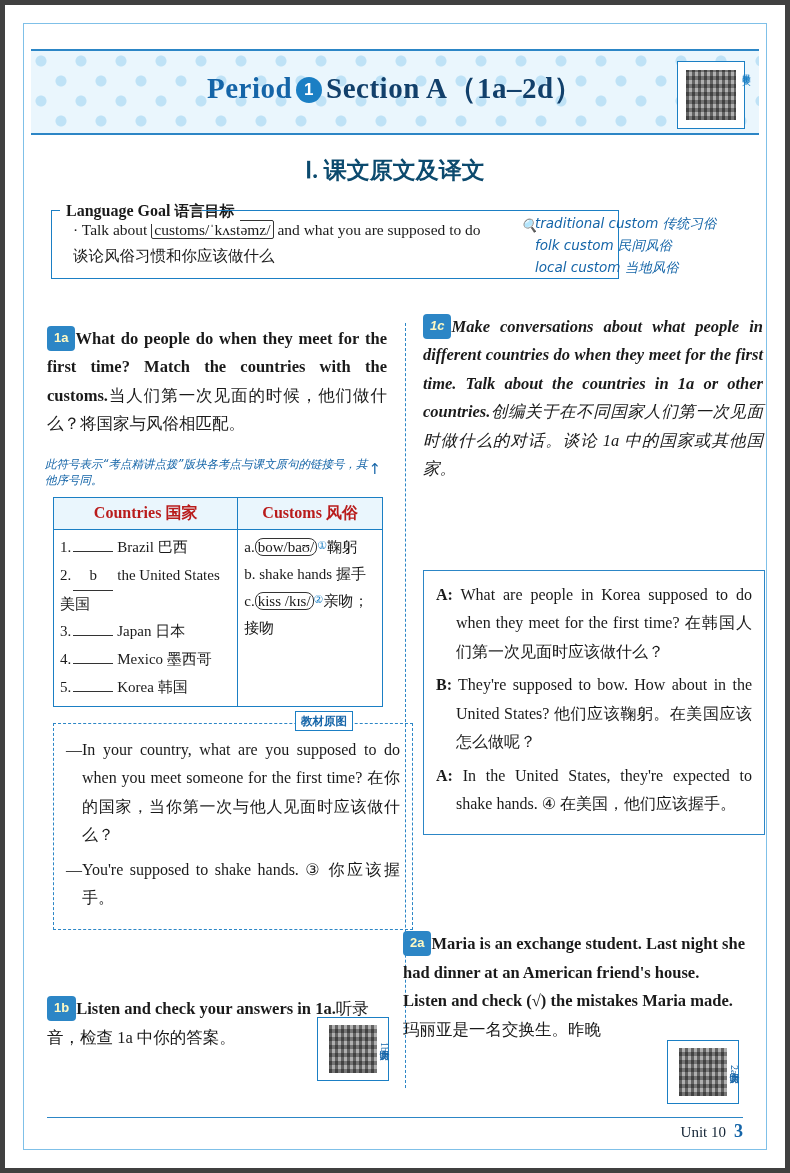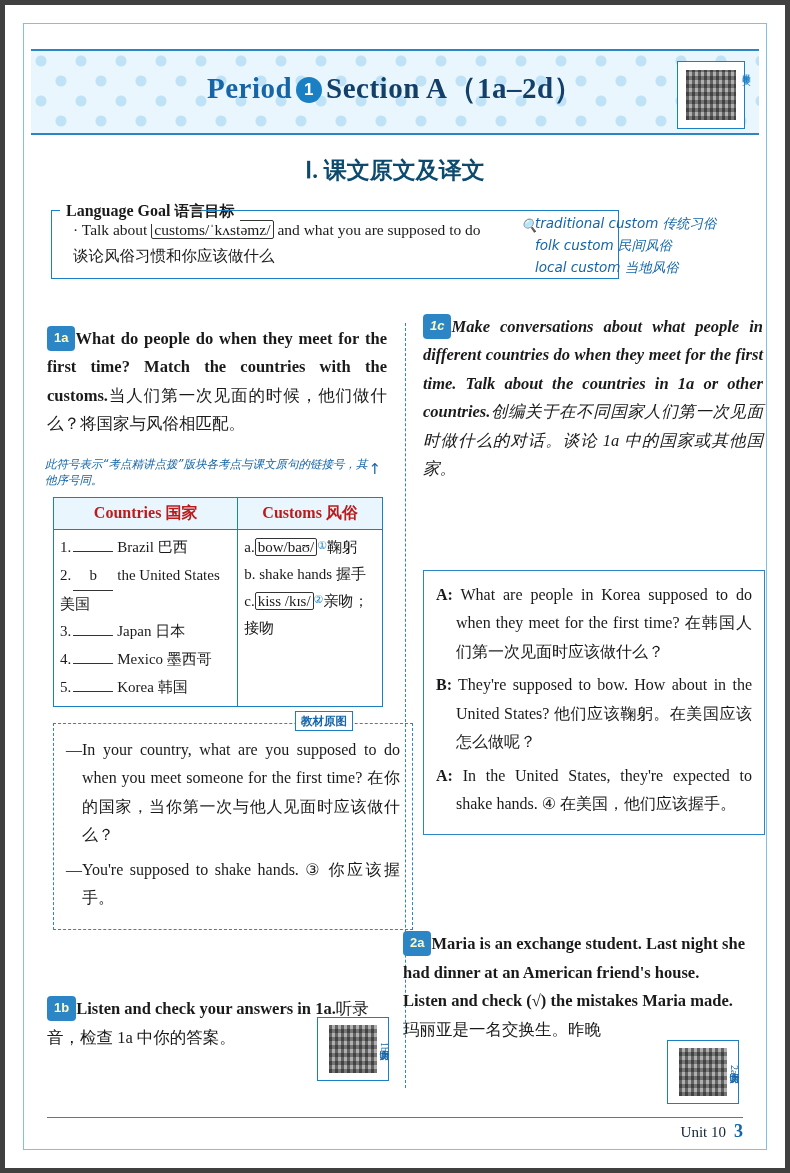--- a/index.html
+++ b/index.html
@@ -131,21 +131,21 @@
   .tbl td,.tbl th{border:1.2px solid #1b7fc4;padding:4px 6px;vertical-align:top;}
   .tbl th{
     background:#eaf6fd;text-align:center;font-size:16px;font-weight:bold;color:#b91c1c;
     padding:5px 4px;
   }
   .tbl .left-cell{width:56%;line-height:1.85;}
   .tbl .right-cell{width:44%;line-height:1.8;}
   .blank{display:inline-block;width:40px;border-bottom:1px solid #333;margin:0 4px 0 2px;text-align:center;}
   .blank.filled{font-family:"Liberation Serif",serif;}
   .sup{color:#1b7fc4;font-size:11px;vertical-align:3px;}
-  .ipa{border:1px solid #333;border-radius:2px;padding:0 2px;}
+  .ipa{border:1px solid #333;border-radius:8px;padding:0 2px;}
   
   .orig-label{
     position:absolute;left:290px;top:706px;
     border:1.2px solid #1b7fc4;background:#fff;color:#1565a8;
     font-size:11.5px;padding:1.5px 5px;font-weight:bold;z-index:3;
   }
   .dashed-box{
     position:absolute;left:48px;top:718px;width:360px;
     border:1.4px dashed #2c86c6;
     padding:12px 12px 10px 12px;box-sizing:border-box;

